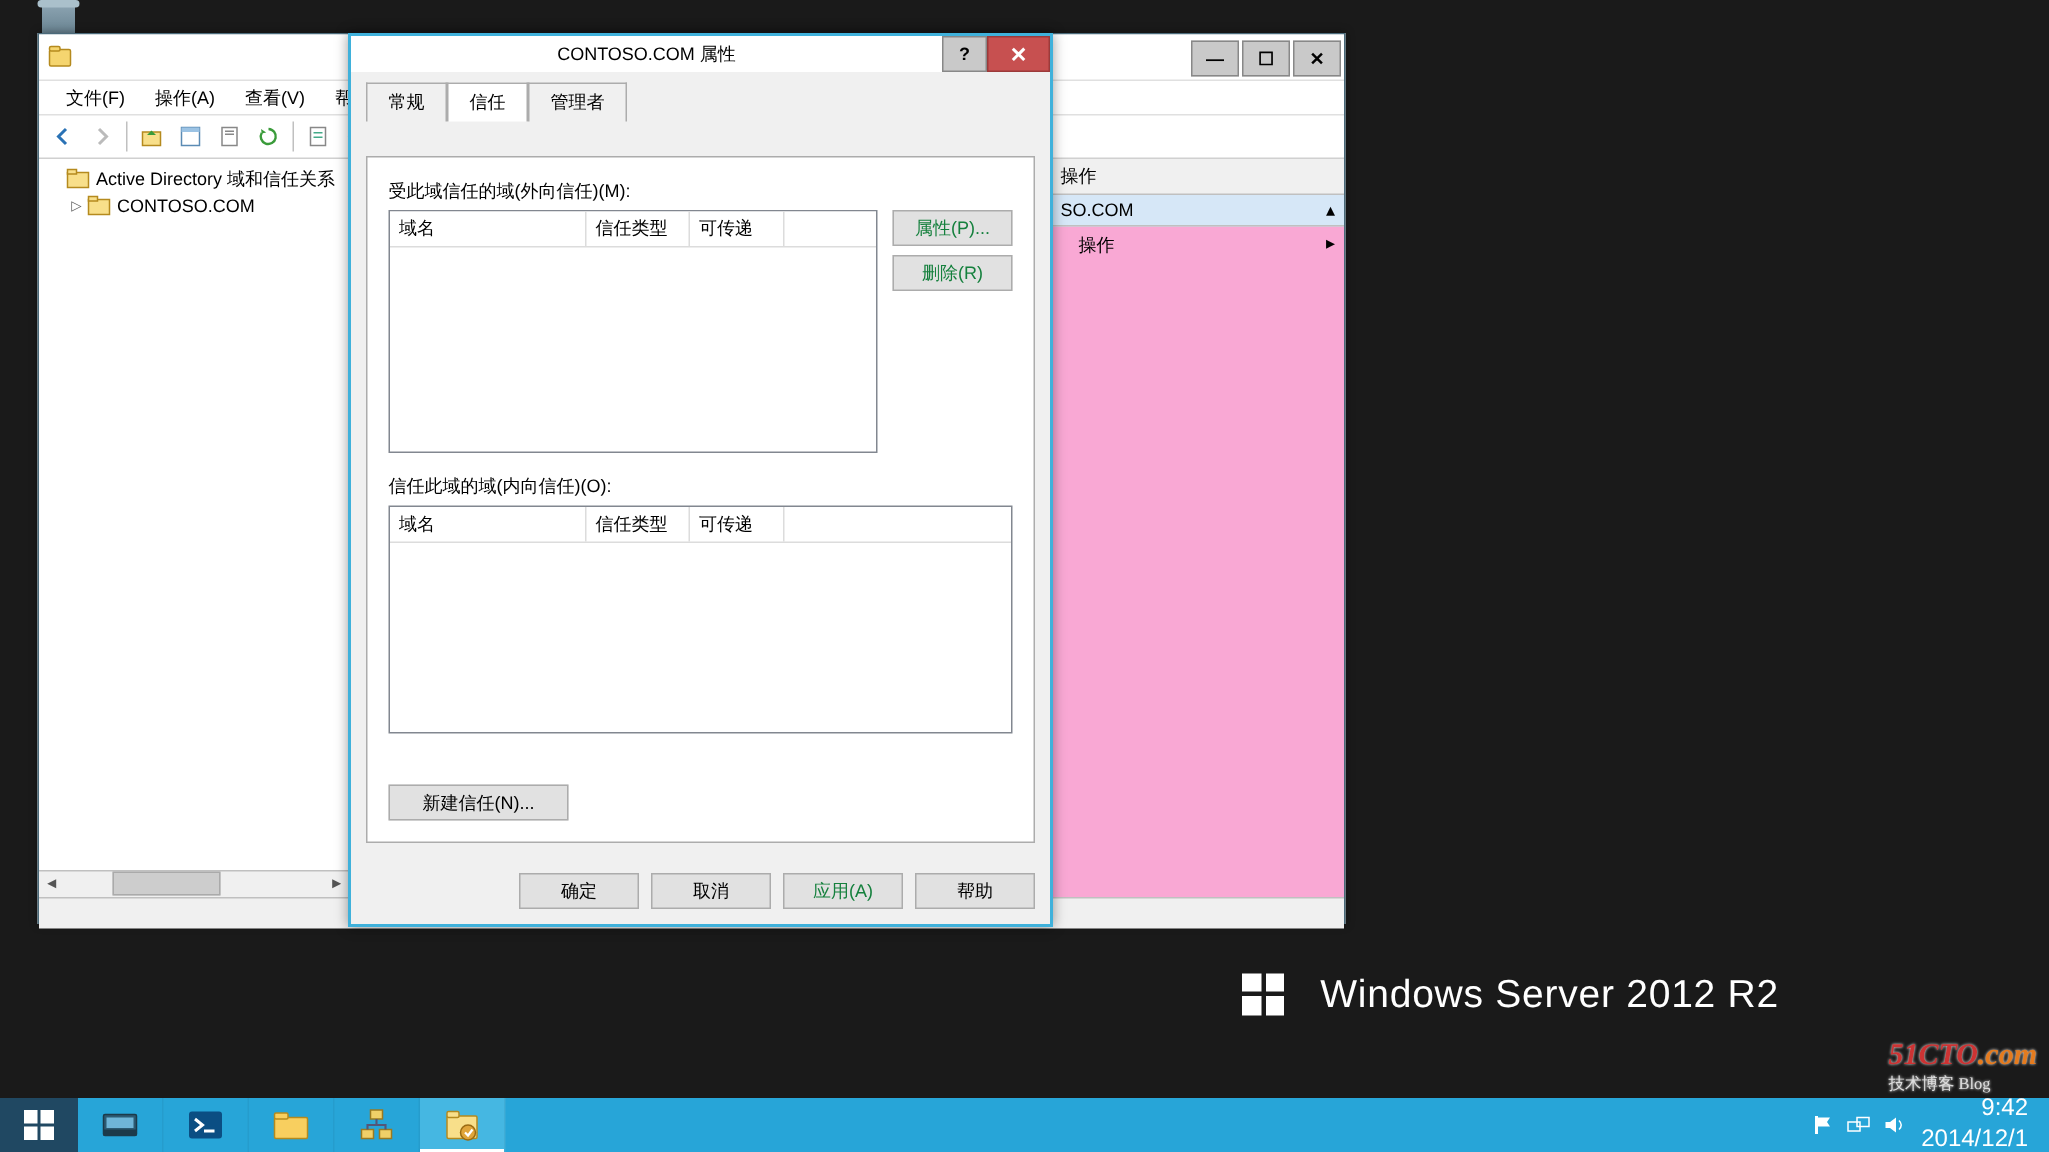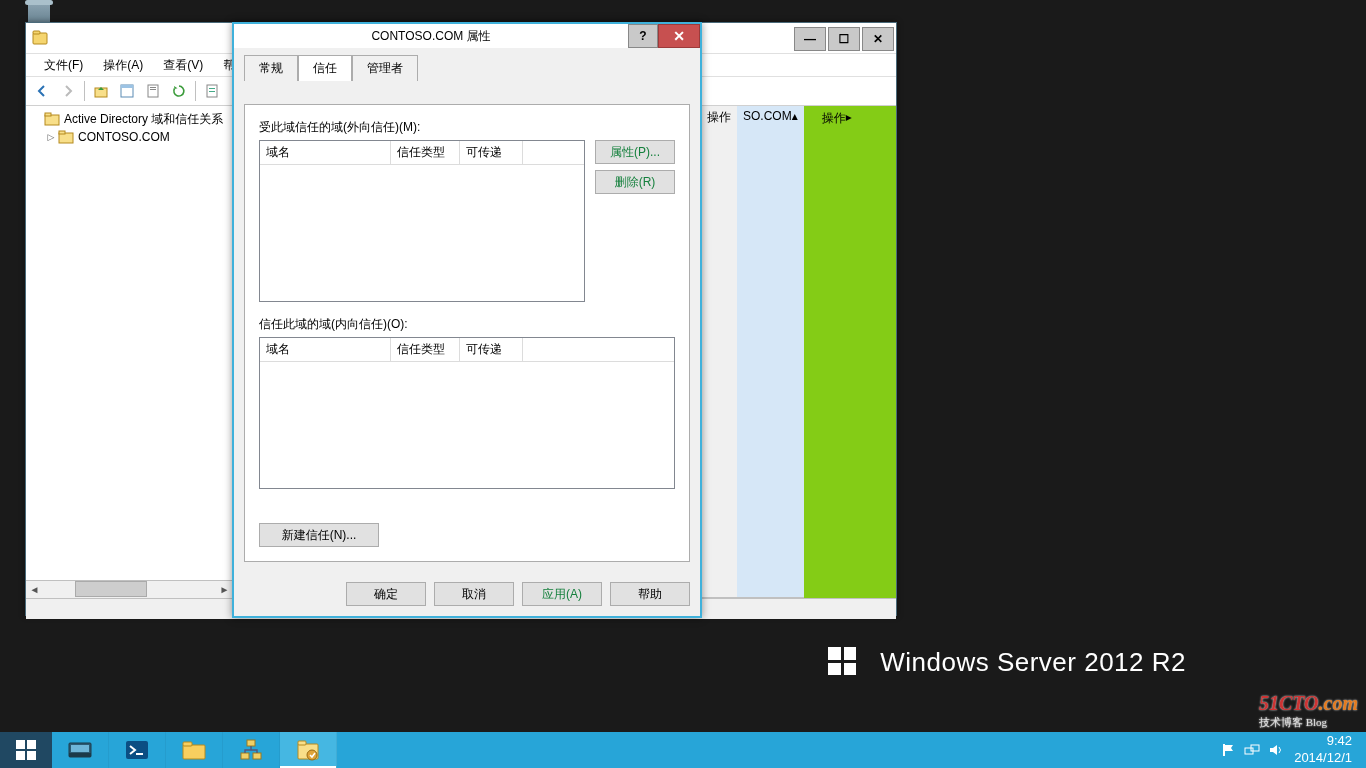--- a/index.html
+++ b/index.html
@@ -82,22 +82,22 @@
   }
 
   .tree { padding:4px 0 0 4px; }
   .tree-row { display:flex; align-items:center; height:18px; padding-right:0; }
   .tree-row .expander { width:14px; text-align:center; color:#666; font-size:9px; }
   .tree-row .ticon { width:16px; height:16px; }
   .tree-row .label { padding-left:4px; white-space:nowrap; }
 
   .mmc-center { flex:1; position:relative; }
   .mmc-right {
-    width:195px; border-left:1px solid #c0c0c0; background:#84cc16;
-    display:flex; 
+    width:195px; border-left:1px solid #c0c0c0; background:#f9a8d4;
+    display:flex; flex-direction:column;
   }
   .actions-header {
     background:#f0f0f0; padding:3px 6px; border-bottom:1px solid #c0c0c0;
   }
   .actions-section {
     background:#d6e7f7; padding:3px 6px; display:flex; justify-content:space-between;
     border-bottom:1px solid #c0c0c0;
   }
   .actions-item { padding:4px 6px 4px 18px; display:flex; justify-content:space-between; }
 
@@ -162,21 +162,21 @@
   .btn.wide { width:120px; }
 
   .dlg-footer {
     display:flex; justify-content:flex-end; gap:8px; padding:10px; background:#f0f0f0;
   }
   .dlg-footer .btn { width:80px; }
 
   
   .watermark {
     position:absolute; right:180px; bottom:90px; color:#fff;
-    display:flex; align-items:flex-start; gap:24px;
+    display:flex; align-items:center; gap:24px;
     font-family:"Segoe UI Light","Segoe UI",sans-serif;
     font-size:26px; font-weight:300; letter-spacing:0.5px;
   }
   .watermark .winlogo {
     width:28px; height:28px; display:grid; grid-template-columns:1fr 1fr; grid-template-rows:1fr 1fr; gap:3px;
   }
   .watermark .winlogo div { background:#fff; }
 
   .cto-watermark {
     position:absolute; right:8px; bottom:38px; color:#c33; font-size:20px;
@@ -199,21 +199,21 @@
   }
   .task-start .winlogo div { background:#fff; }
   .task-item {
     width:56px; display:flex; align-items:center; justify-content:center;
     border-right:1px solid rgba(0,0,0,0.05);
   }
   .task-item svg { width:26px; height:26px; }
   .task-item.active { background:#45b7e2; box-shadow: inset 0 -2px 0 #fff; }
   .task-tray {
     margin-left:auto; display:flex; align-items:center; color:#fff;
-    padding-right:8px; font-size:13px;
+    padding-right:8px; font-size:16px;
   }
   .tray-clock { text-align:right; line-height:1.3; padding:0 6px; }
   .tray-icon { width:16px; height:16px; margin:0 4px; }
 </style>
 </head>
 <body>
 
 <div class="recycle-bin"></div>
 
 <div class="mmc">

